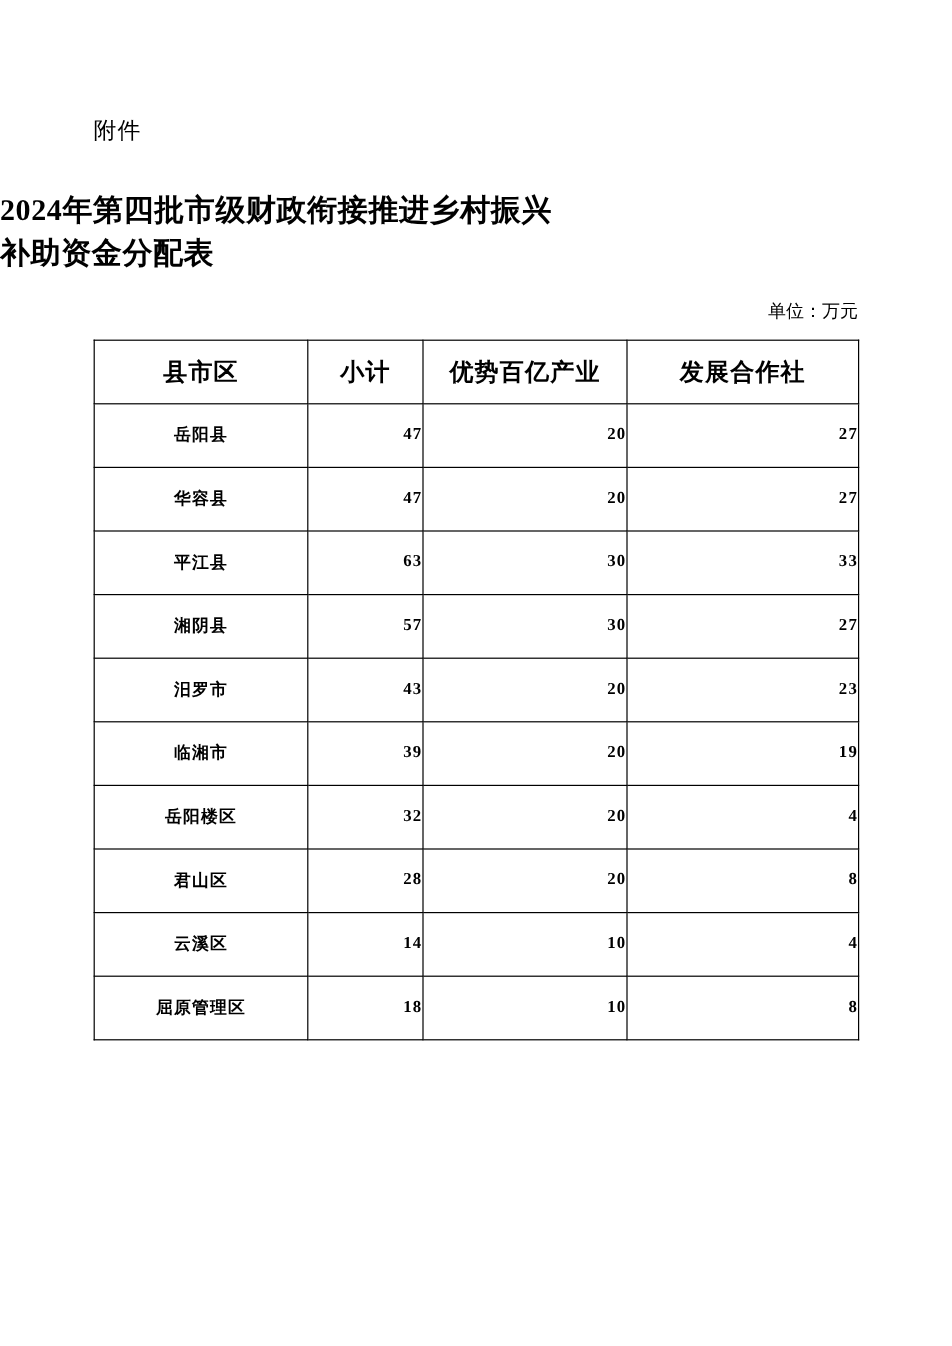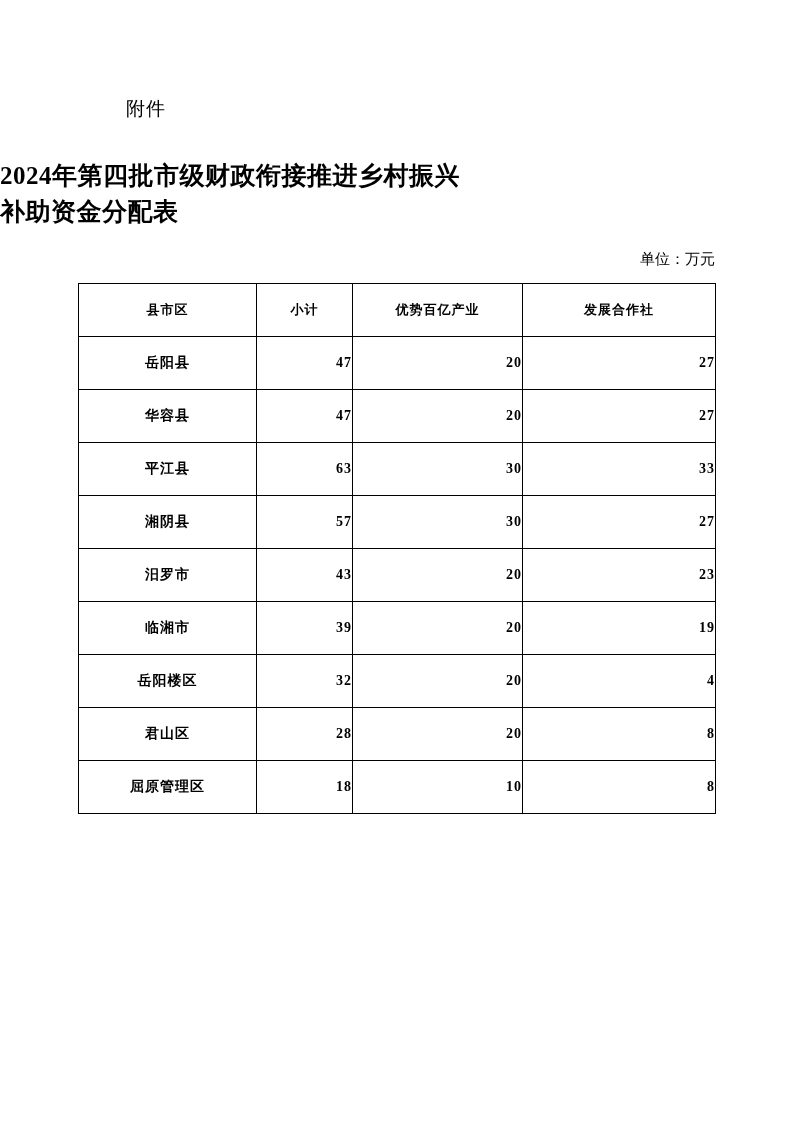--- a/index.html
+++ b/index.html
@@ -23,21 +23,20 @@
     position: relative;
   }
   .attachment-label {
     position: absolute;
     left: 78px;
     top: 96px;
     font-size: 19px;
     font-family: "Liberation Serif", "DejaVu Serif", serif;
     font-weight: normal;
     letter-spacing: 1px;
-    margin-left: 48px;
   }
   .doc-title {
     position: absolute;
     left: 0;
     right: 0;
     top: 158px;
     text-align: left;
     font-size: 25px;
     font-weight: bold;
     line-height: 36px;
@@ -67,21 +66,21 @@
     text-align: center;
     vertical-align: middle;
     font-size: 14px;
     font-family: "Liberation Serif", "DejaVu Serif", serif;
     font-weight: normal;
     padding: 0;
   }
   table.alloc-table thead th {
     height: 52px;
     font-weight: bold;
-    font-size: 13px;
+    font-size: 20px;
     letter-spacing: 1px;
   }
   table.alloc-table tbody td {
     height: 52px;
     letter-spacing: 1px;
     font-weight: bold;
   }
   table.alloc-table td.num {
     letter-spacing: 1px;
     font-size: 14px;
@@ -164,20 +163,26 @@
         <td class="num">20</td>
         <td class="num">4</td>
       </tr>
       <tr>
         <td>君山区</td>
         <td class="num">28</td>
         <td class="num">20</td>
         <td class="num">8</td>
       </tr>
       <tr>
+        <td>云溪区</td>
+        <td class="num">14</td>
+        <td class="num">10</td>
+        <td class="num">4</td>
+      </tr>
+      <tr>
         <td>屈原管理区</td>
         <td class="num">18</td>
         <td class="num">10</td>
         <td class="num">8</td>
       </tr>
     </tbody>
   </table>
 
 </div>
 

